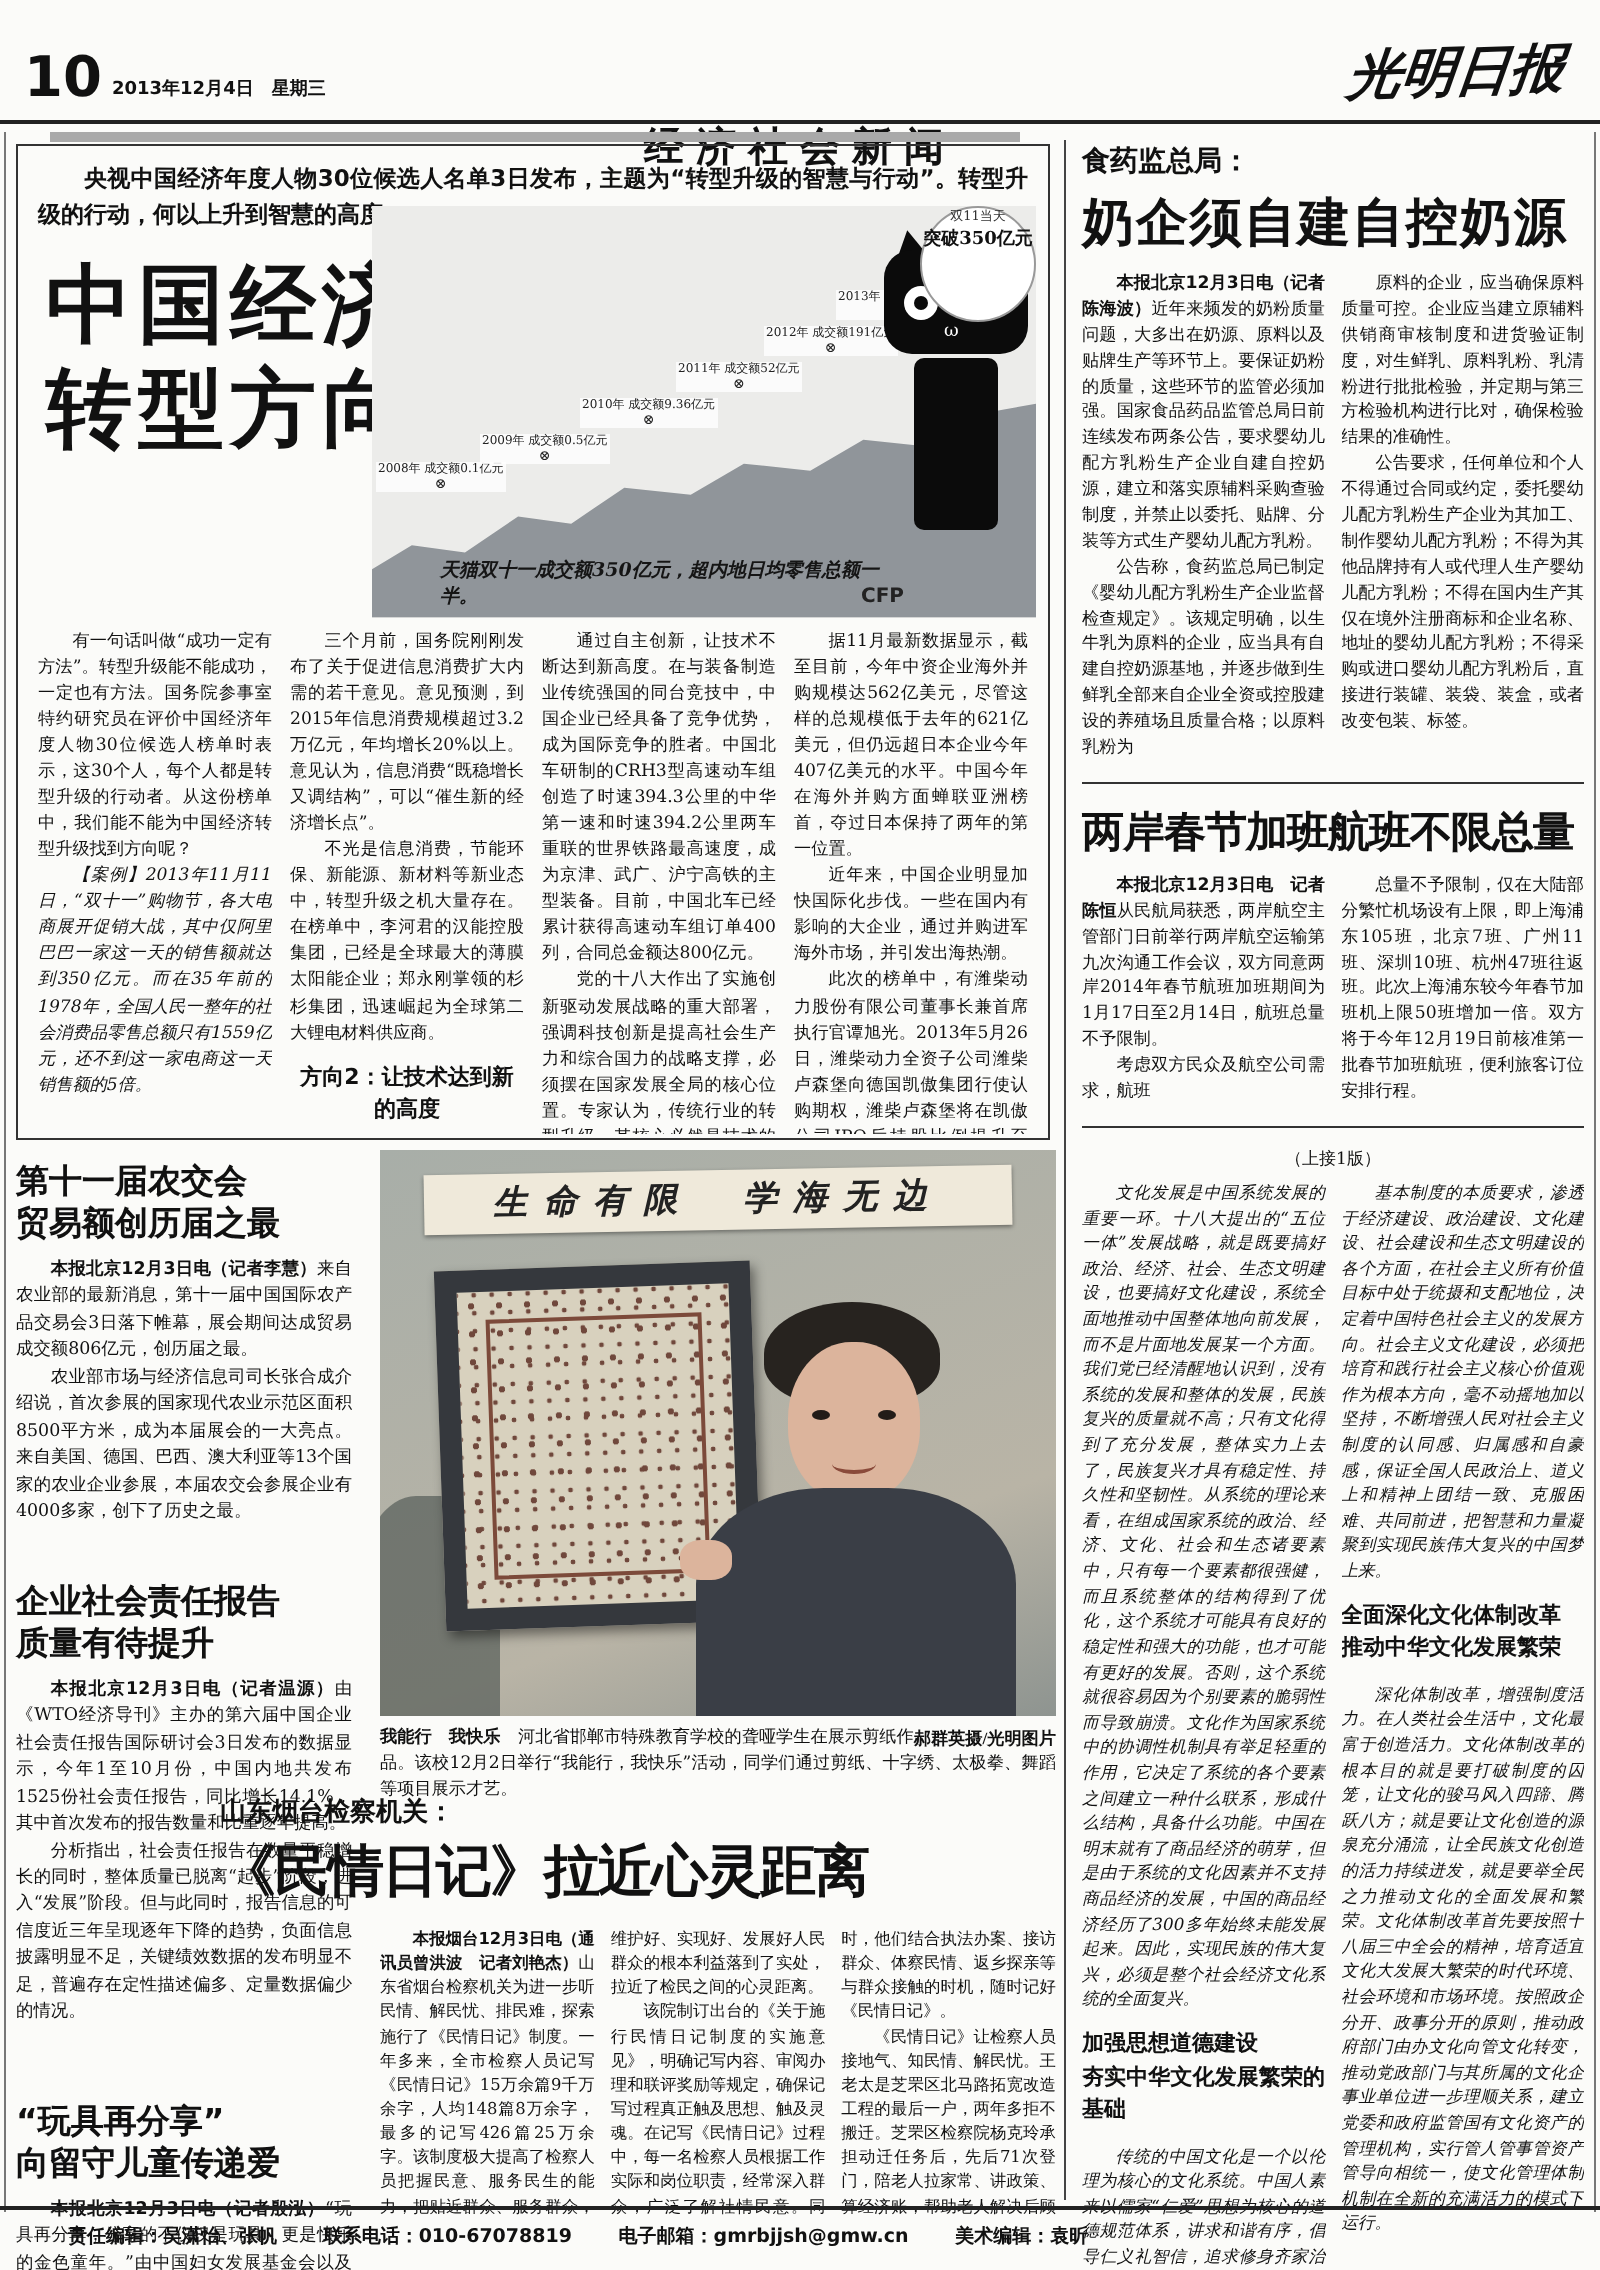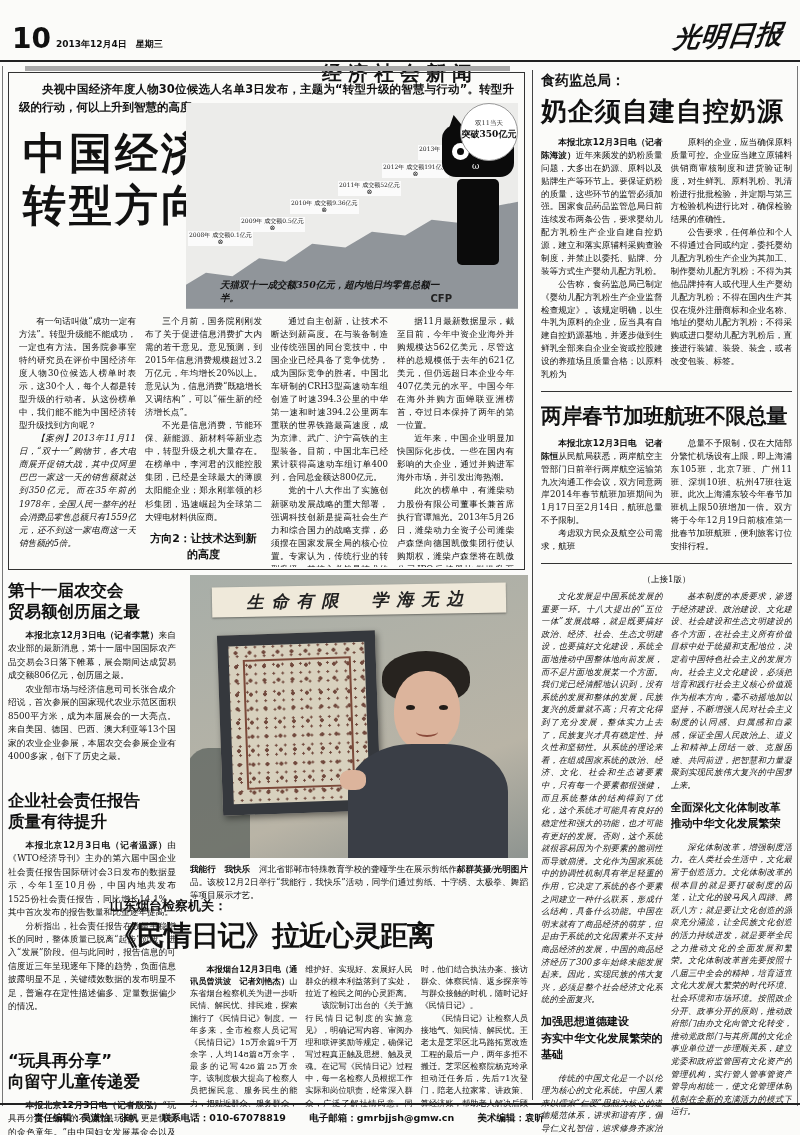--- a/index.html
+++ b/index.html
@@ -36,21 +36,21 @@
   .illo-credit { position:absolute; right:66px; bottom:5px; font-family:"DejaVu Sans",sans-serif; font-size:10px; font-weight:bold; color:#222; }
   .cat { position:absolute; right:4px; top:6px; width:72px; height:172px; }
   .cat .ear { position:absolute; top:6px; width:0; height:0; border-left:9px solid transparent; border-right:9px solid transparent; border-bottom:16px solid #0b0b0b; }
   .cat .ear.le { left:4px; transform:rotate(-10deg);} .cat .ear.re { right:4px; transform:rotate(10deg);}
   .cat .head { position:absolute; top:16px; left:0; width:72px; height:52px; background:#0b0b0b; border-radius:14px; }
   .cat .eyeL { position:absolute; top:34px; left:10px; width:17px; height:17px; background:#fff; border-radius:50%; }
   .cat .eyeL::after { content:""; position:absolute; left:5px; top:5px; width:7px; height:7px; background:#0b0b0b; border-radius:50%; }
   .cat .eyeR { position:absolute; top:40px; right:9px; width:18px; height:6px; background:#fff; border-radius:3px; }
   .cat .mouth { position:absolute; top:52px; left:30px; color:#fff; font-size:9px; }
   .cat .torso { position:absolute; top:70px; left:15px; width:42px; height:86px; background:#0b0b0b; border-radius:5px; }
-  .bubble { position:absolute; top:-6px; right:-4px; width:58px; height:58px; background:#fff; border:1px solid #999; border-radius:50%; text-align:center; padding-top:15px; }
+  .bubble { position:absolute; top:-6px; right:-4px; width:58px; height:58px; background:#fff; border:1px solid #999; border-radius:50%; text-align:center; }
   .bubble .t { display:block; font-size:6.5px; color:#333; }
   .bubble .m { display:block; font-size:9px; font-weight:bold; }
 
   .main-body { display:flex; gap:9px; margin-top:6px; height:252px; overflow:hidden; }
   .mcol { flex:1; font-size:8.6px; line-height:1.52; text-align:justify; overflow:hidden; }
   .mcol p { text-indent:2em; }
   .mcol h3 { font-family:"DejaVu Sans",sans-serif; font-size:11px; font-weight:900; text-align:center; margin:7px 0; }
   .mcol .case { font-style:italic; }
 
   

